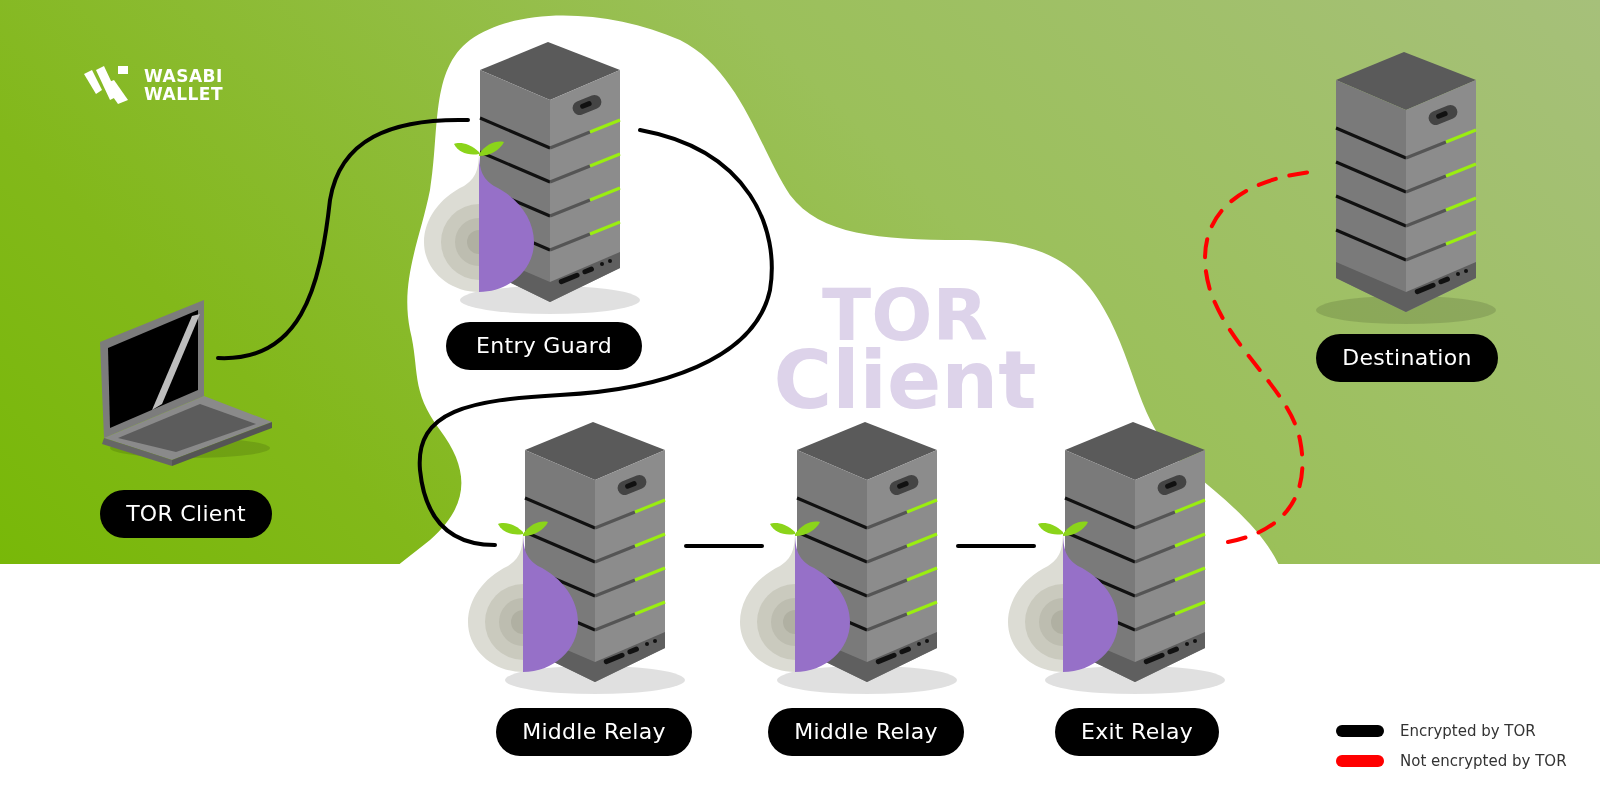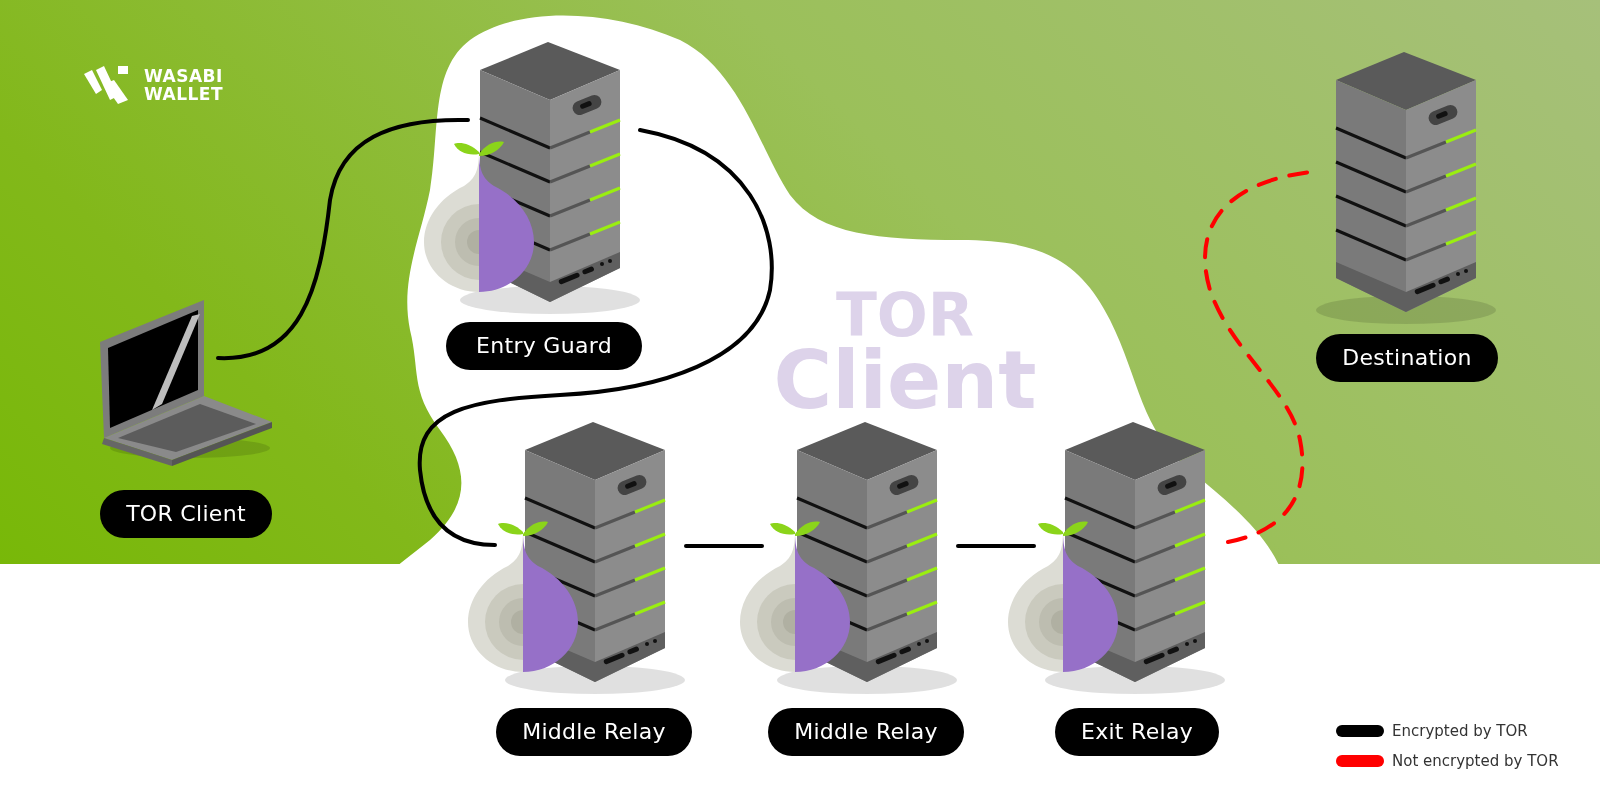--- a/index.html
+++ b/index.html
@@ -8,25 +8,25 @@
   #stage { position: absolute; left: 0; top: 0; width: 1600px; height: 564px;
            background: linear-gradient(225deg, #a6c07a 0%, #9bc05a 40%, #82b81a 80%, #78b808 100%); }
   svg#art { position: absolute; left: 0; top: 0; }
   .logo { position: absolute; left: 82px; top: 66px; display: flex; align-items: center; gap: 12px; }
   .logo-text { color: #fff; font-weight: 700; font-size: 17px; line-height: 18px; letter-spacing: 0.5px; }
   .pill { position: absolute; background: #000; color: #fff; border-radius: 26px;
           height: 48px; line-height: 48px; text-align: center; font-size: 22px;
           font-family: "DejaVu Sans", sans-serif; letter-spacing: 0.3px; }
   .net-title { position: absolute; color: #ddd3ea; font-weight: 800; font-family: "DejaVu Sans", sans-serif;
                text-align: center; line-height: 66px; }
-  .net-title .l1 { font-size: 60px; display: block; }
+  .net-title .l1 { font-size: 72px; display: block; }
   .net-title .l2 { font-size: 80px; display: block; }
   .legend { position: absolute; left: 1298px; top: 698px; width: 320px; height: 120px; background: #fff;
             border-radius: 24px 0 0 0; }
-  .legend-row { position: absolute; left: 38px; display: flex; align-items: center; gap: 8px;
+  .legend-row { position: absolute; left: 38px; display: flex; align-items: center; gap: 16px;
                 font-size: 15px; color: #333; font-family: "DejaVu Sans", sans-serif; }
   .swatch { width: 48px; height: 12px; border-radius: 6px; }
 </style>
 </head>
 <body>
 
 <div id="stage">
 
   <svg id="art" width="1600" height="800" viewBox="0 0 1600 800">
     <defs>

